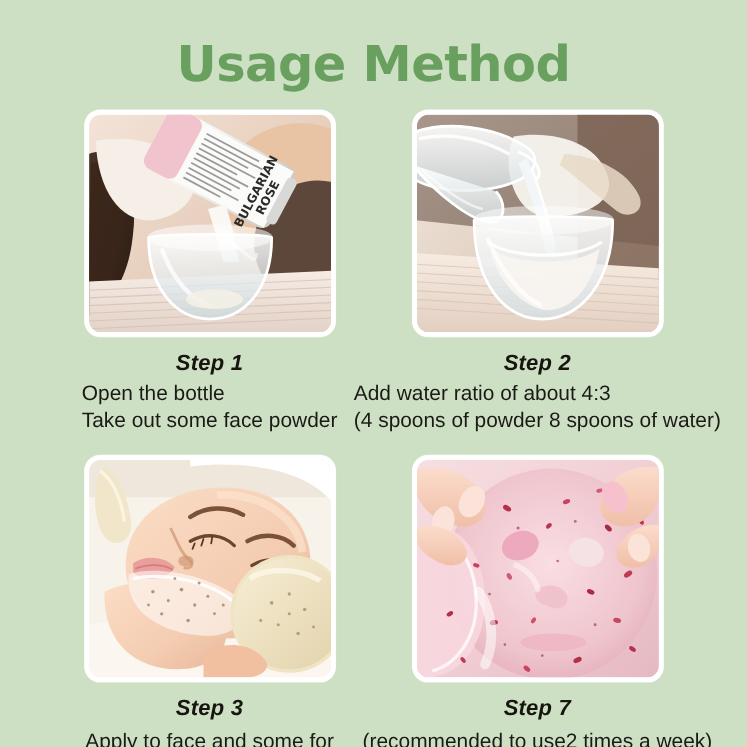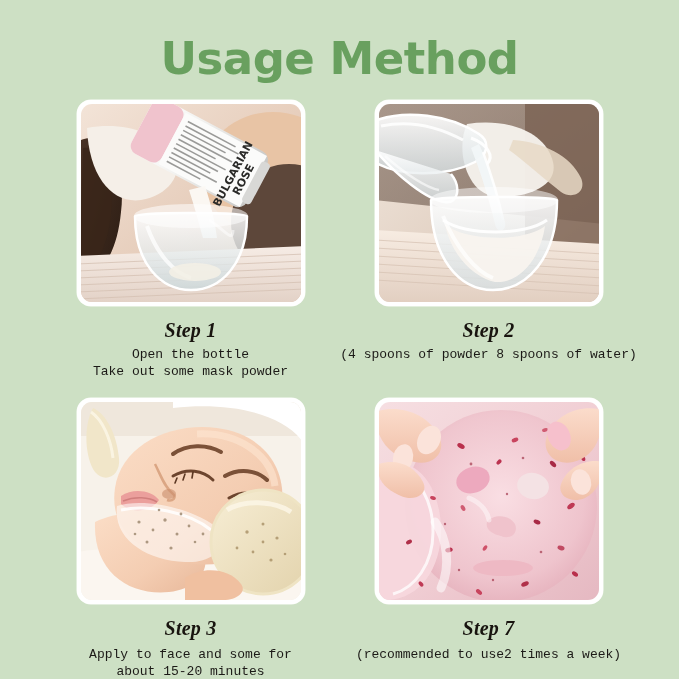--- a/index.html
+++ b/index.html
@@ -73,30 +73,29 @@
   }
   .photo svg { display: block; width: 100%; height: 100%; }
 
   .step-label {
     margin-top: 13px;
     font-size: 20px;
     font-weight: bold;
     font-style: italic;
     color: #18140f;
     letter-spacing: 0.2px;
-    font-family: Liberation Serif, serif;
+    font-family: Liberation Sans, sans-serif;
   }
   .caption {
     margin-top: 5px;
-    font-size: 13px;
+    font-size: 19px;
     color: #1c1a17;
-    text-align: center;
     line-height: 1.28;
     white-space: nowrap;
-    font-family: Liberation Mono, monospace;
+    font-family: Liberation Sans, sans-serif;
   }
   .caption .line { display: block; }
 
   .row2 { margin-top: 18px; }
   .row2 .caption { margin-top: 7px; }
 </style>
 </head>
 <body>
 
 <div class="page">
@@ -184,21 +183,21 @@
               <ellipse cx="114" cy="112" rx="56" ry="11" fill="#ffffff" opacity="0.55" stroke="#ffffff" stroke-width="2"></ellipse>
               <path d="M70 122 C 80 150, 96 168, 114 174" stroke="#ffffff" stroke-width="4" fill="none" opacity="0.75"></path>
               <path d="M132 116 C 146 124, 156 140, 156 126" stroke="#ffffff" stroke-width="3" fill="none" opacity="0.5"></path>
               <ellipse cx="118" cy="168" rx="26" ry="9" fill="#f3efe6" opacity="0.9"></ellipse>
             </svg>
           </div>
         </div>
         <div class="step-label">Step 1</div>
         <div class="caption">
           <span class="line">Open the bottle</span>
-          <span class="line">Take out some mask powder</span>
+          <span class="line">Take out some face powder</span>
         </div>
       </div>
 
       <div class="cell">
         <div class="photo-frame">
           <div class="photo">
             <svg viewBox="0 0 228 198" preserveAspectRatio="xMidYMid slice">
               <defs>
                 <linearGradient id="s2bg" x1="0" y1="0" x2="1" y2="1">
                   <stop offset="0%" stop-color="#f1e7dd"></stop>
@@ -251,20 +250,21 @@
               <path d="M56 96 C 56 92, 182 92, 182 96 C 182 154, 152 186, 118 186 C 84 186, 56 154, 56 96 Z" fill="url(#s2glass)" stroke="#ffffff" stroke-width="2.5"></path>
               <ellipse cx="119" cy="96" rx="63" ry="12" fill="#ffffff" opacity="0.5" stroke="#ffffff" stroke-width="2"></ellipse>
               <path d="M70 120 C 76 152, 100 174, 120 178 C 146 180, 166 152, 170 122 C 150 138, 90 138, 70 120 Z" fill="#f8f4ee" opacity="0.96"></path>
               <path d="M68 116 C 92 132, 150 132, 172 116" stroke="#ffffff" stroke-width="3" fill="none" opacity="0.9"></path>
               <path d="M68 112 C 82 146, 102 168, 118 174" stroke="#ffffff" stroke-width="4" fill="none" opacity="0.7"></path>
             </svg>
           </div>
         </div>
         <div class="step-label">Step 2</div>
         <div class="caption">
+          <span class="line">Add water ratio of about 4:3</span>
           <span class="line">(4 spoons of powder 8 spoons of water)</span>
         </div>
       </div>
 
     </div>
 
     <div class="row row2">
 
       <div class="cell">
         <div class="photo-frame">

